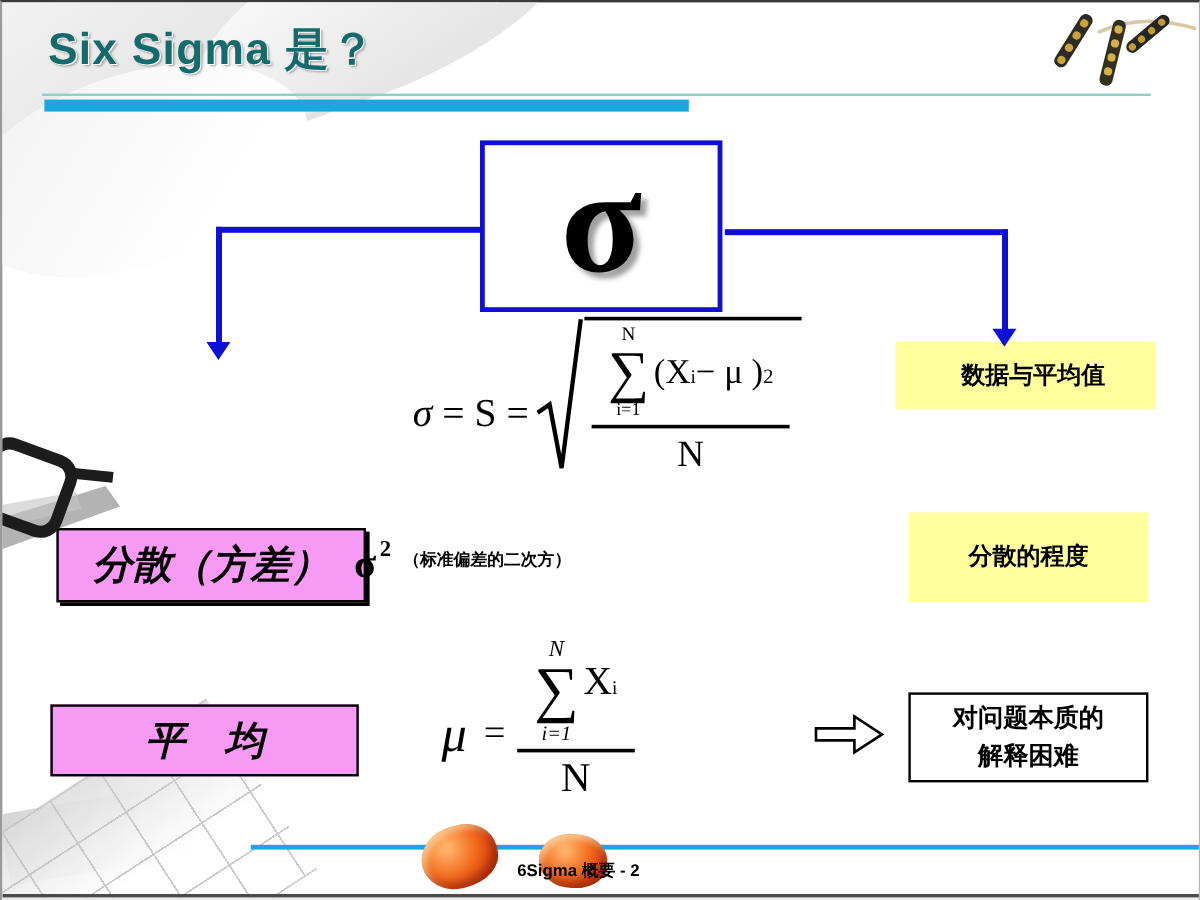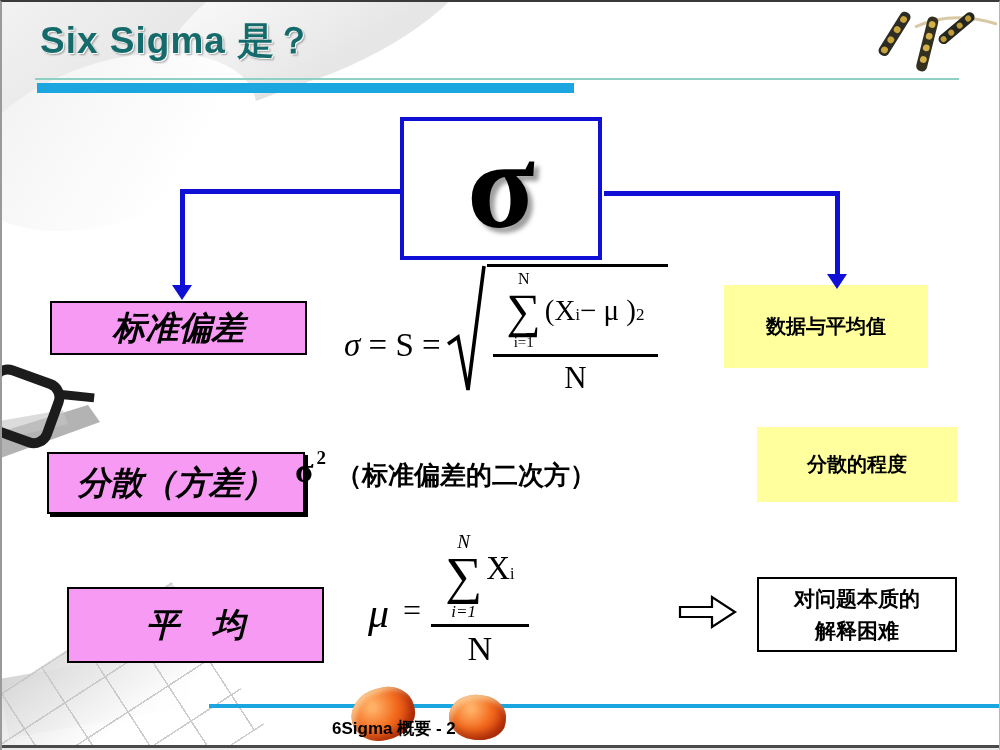--- a/index.html
+++ b/index.html
@@ -42,21 +42,21 @@
     border:4px solid #0f0fd6;background:#ffffff;display:flex;align-items:center;justify-content:center;z-index:3;}
   .sigma-glyph{font-family:"Liberation Serif", serif;font-weight:bold;font-size:125px;line-height:1;
     margin-top:-6px;text-shadow:5px 5px 4px rgba(80,80,80,.55);}
   .conn{position:absolute;background:#0f0fd6;z-index:2;}
   .ah{position:absolute;width:0;height:0;z-index:2;
     border-left:10px solid transparent;border-right:10px solid transparent;border-top:15px solid #0f0fd6;}
   
   .pinkbox{position:absolute;background:#f79af3;border:2px solid #000;box-sizing:border-box;
     display:flex;align-items:center;justify-content:center;
     font-size:33px;font-weight:bold;font-style:italic;color:#000;}
-  .pink2{box-shadow:3px 3px 0 #000;margin-top:12px;}
+  .pink2{box-shadow:3px 3px 0 #000;}
   .yellowbox{position:absolute;background:#ffff9e;display:flex;flex-direction:column;
     align-items:center;justify-content:center;font-size:20px;font-weight:bold;line-height:1.55;color:#000;}
   .whitebox{position:absolute;background:#ffffff;border:2px solid #000;box-sizing:border-box;
     display:flex;flex-direction:column;align-items:center;justify-content:center;
     font-size:21px;font-weight:bold;line-height:1.5;color:#000;}
   
   .serif{font-family:"Liberation Serif", serif;}
   .f1{position:absolute;left:342px;top:260px;display:flex;align-items:center;z-index:4;}
   .f1-lhs{font-size:33px;margin-right:6px;margin-top:28px;}
   .f1-lhs .it{font-style:italic;}
@@ -68,35 +68,35 @@
   .sum-col{display:flex;flex-direction:column;align-items:center;line-height:1;margin-right:4px;}
   .sum-n{font-size:16px;padding-bottom:2px;}
   .sum-sym{font-size:48px;line-height:.9;}
   .sum-lim{font-size:15px;padding-top:3px;font-family:Liberation Serif, serif;}
   .term{font-size:29px;line-height:1;display:flex;align-items:baseline;}
   .term sub{font-size:16px;}
   .term sup{font-size:17px;}
   .f2{position:absolute;left:293px;top:446px;display:flex;align-items:flex-start;z-index:4;}
   .f2-sigma{font-size:34px;font-weight:bold;line-height:1;margin-top:6px;}
   .f2-sup{font-size:19px;font-weight:bold;line-height:1;margin:0 10px 0 3px;}
-  .f2-note{font-size:26px;font-weight:bold;margin-top:10px;}
+  .f2-note{font-size:14px;font-weight:bold;margin-top:10px;}
   .f3{position:absolute;left:366px;top:530px;display:flex;align-items:center;z-index:4;}
   .f3-mu{font-size:42px;font-style:italic;margin-right:14px;margin-top:26px;}
   .f3-eq{font-size:32px;margin-right:10px;margin-top:22px;}
   .f3 .sum-n{font-size:19px;font-style:italic;}
   .f3 .sum-sym{font-size:52px;}
   .f3 .sum-lim{font-size:17px;font-style:italic;}
   .f3 .term{font-size:33px;}
   .f3 .frac-bottom{font-size:34px;}
   
   .hollow-arrow{position:absolute;left:676px;top:592px;z-index:4;}
   
   .cyan-line2{position:absolute;left:207px;top:702px;width:792px;height:4px;background:#1ca6e0;z-index:5;}
-  .footer-text{position:absolute;left:330px;top:715px;width:300px;text-align:left;
-    font-size:17px;font-weight:bold;color:#000;z-index:7;}
+  .footer-text{position:absolute;left:330px;top:715px;width:300px;text-align:center;
+    font-size:14px;font-weight:bold;color:#000;z-index:7;}
   .bottom-rule{position:absolute;left:0;top:743px;width:1000px;height:3px;background:#4a4a4a;}
   .bottom-pale{position:absolute;left:0;top:746px;width:1000px;height:4px;background:#e9e9e9;}
 </style>
 </head>
 <body>
 
 <div class="slide">
 
   <div class="curl1"></div>
   <div class="curl2"></div>
@@ -150,31 +150,28 @@
     <span class="sigma-glyph">σ</span>
   </div>
 
   <div class="conn" style="left:178px;top:187px;width:222px;height:5px;"></div>
   <div class="conn" style="left:178px;top:187px;width:5px;height:97px;"></div>
   <div class="ah" style="left:170px;top:283px;"></div>
   <div class="conn" style="left:602px;top:189px;width:236px;height:5px;"></div>
   <div class="conn" style="left:833px;top:189px;width:5px;height:84px;"></div>
   <div class="ah" style="left:825px;top:272px;"></div>
 
-  <div class="pinkbox" style="left:48px;top:299px;width:257px;height:54px;">
-    <span>标准偏差</span>
-  </div>
   <div class="pinkbox pink2" style="left:45px;top:438px;width:258px;height:62px;">
     <span>分散（方差）</span>
   </div>
-  <div class="pinkbox" style="left:65px;top:585px;width:257px;height:76px;">
+  <div class="pinkbox" style="left:40px;top:585px;width:257px;height:60px;">
     <span>平　均</span>
   </div>
 
-  <div class="yellowbox" style="left:722px;top:283px;width:204px;height:83px;">
+  <div class="yellowbox" style="left:744px;top:283px;width:204px;height:56px;padding-left:13px;">
     <span>数据与平均值</span>
   </div>
   <div class="yellowbox" style="left:755px;top:425px;width:200px;height:75px;">
     <span>分散的程度</span>
   </div>
   <div class="whitebox" style="left:755px;top:575px;width:200px;height:75px;">
     <span>对问题本质的</span>
     <span>解释困难</span>
   </div>
 

